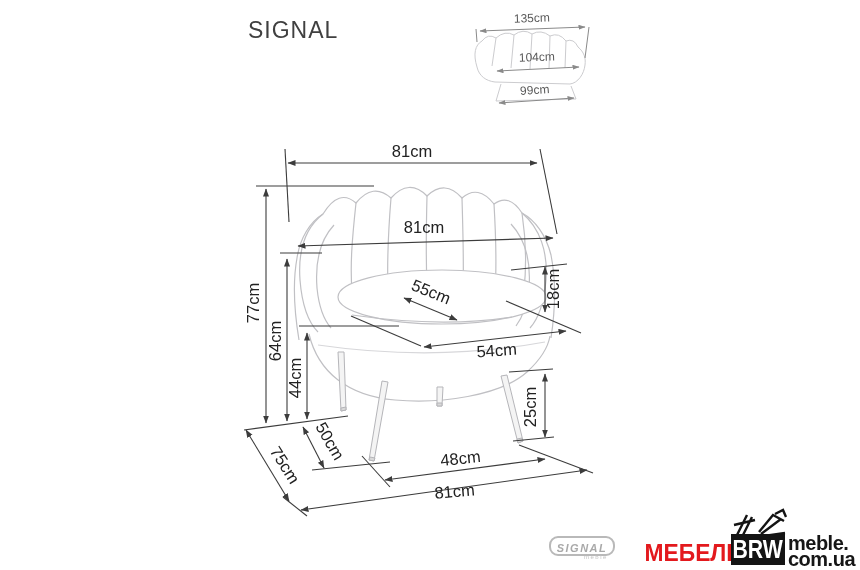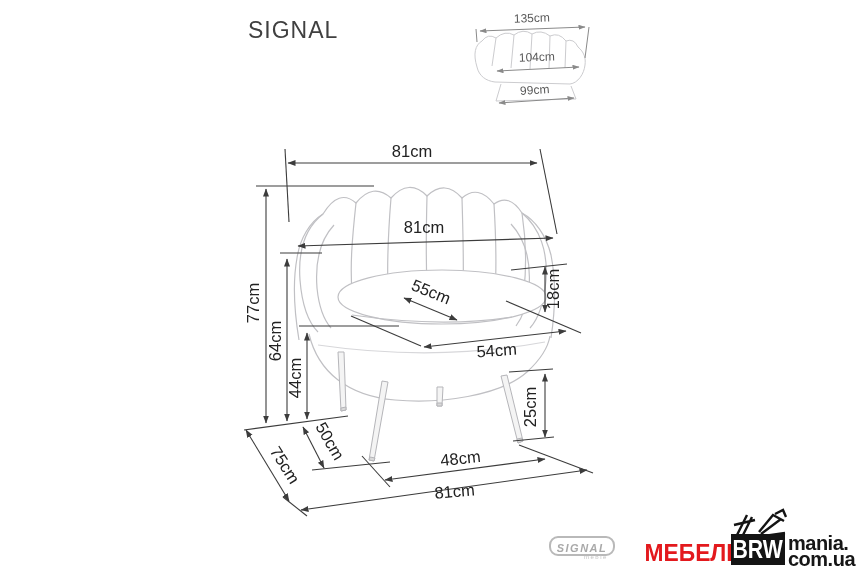--- a/index.html
+++ b/index.html
@@ -201,16 +201,16 @@
     <g stroke="#141414" stroke-width="2.4" fill="none">
       <path d="M6,27 L16,7 M12,27 L21,9 M3,17 L24,12"></path>
       <path d="M28,24 L42,7 L53,13 M30,26 L50,11 M44,6 L52,2 L55,9"></path>
       <path d="M25,29 L54,25"></path>
     </g>
   </svg>
   <div class="wm-mebel">МЕБЕЛЬ</div>
   <div class="wm-brw-box">
     <span>BRW</span>
   </div>
-  <div class="wm-mania">mania.</div>
+  <div class="wm-mania">meble.</div>
   <div class="wm-comua">com.ua</div>
 
 </div>
 
 </body></html>

